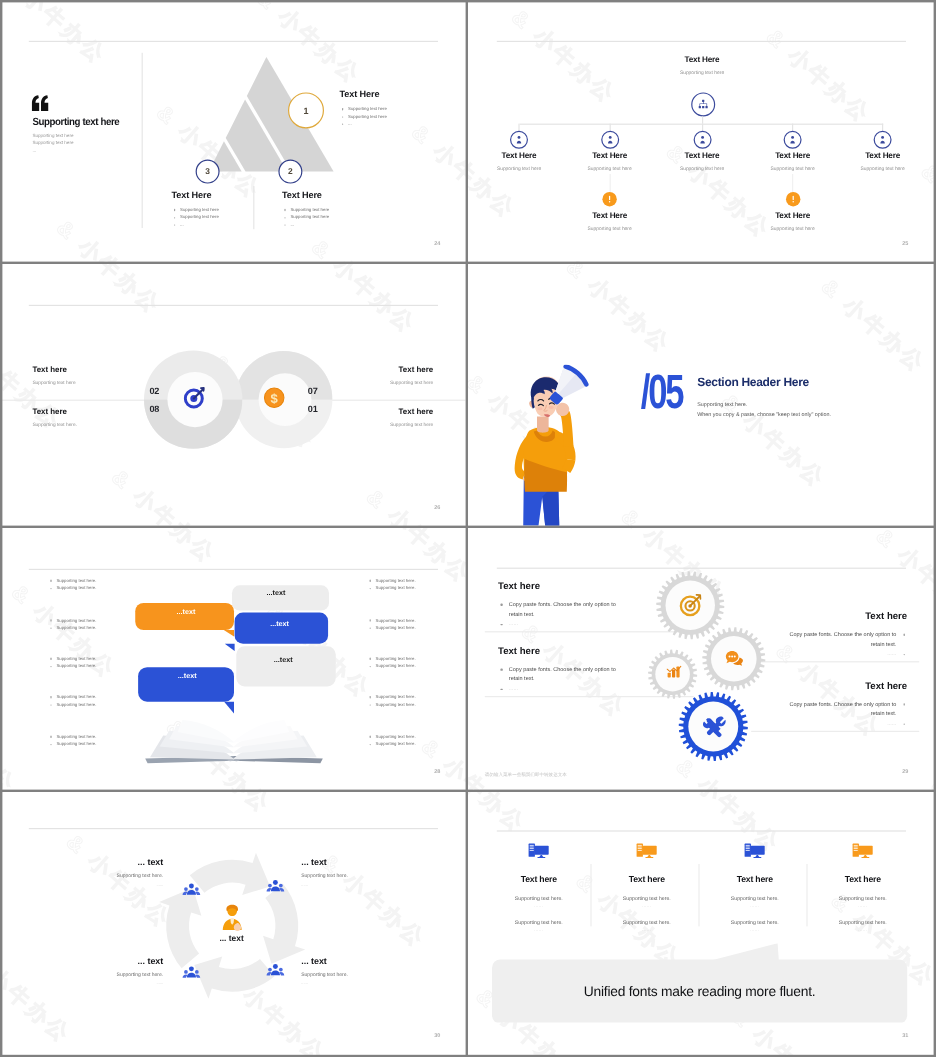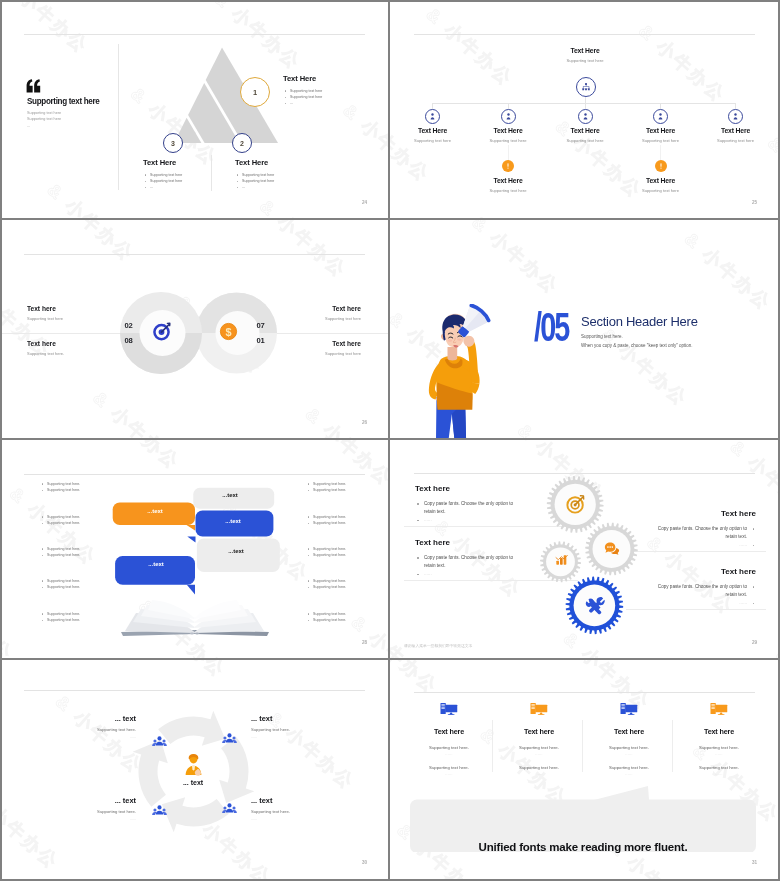--- a/index.html
+++ b/index.html
@@ -42,21 +42,21 @@
 
   
   .s3-line{position:absolute;height:1px;background:#eaeaea;}
   .s3-txt{position:absolute;}
   .s3-txt .h{font-size:6.6px;font-weight:bold;color:#15161a;}
   .s3-txt .p{font-size:4px;color:#8e8e8e;margin-top:4px;}
   .s3-num{position:absolute;font-size:7.6px;font-weight:bold;color:#24252b;letter-spacing:-.1px;}
 
   
   .s4-05{position:absolute;font-size:40px;font-weight:bold;color:#2b52d6;letter-spacing:-2.6px;transform:scaleX(.72);transform-origin:0 0;}
-  .s4-h{position:absolute;font-size:13px;font-weight:normal;color:#1d2f6b;letter-spacing:-.25px;}
+  .s4-h{position:absolute;font-size:10px;font-weight:bold;color:#1d2f6b;letter-spacing:-.25px;}
   .s4-p{position:absolute;font-size:4.5px;color:#555;line-height:9px;}
 
   
   .bub{position:absolute;border-radius:6px;display:flex;align-items:center;justify-content:center;font-size:6px;font-weight:bold;}
 
   
   .s6-block{position:absolute;}
   .s6-block .h{font-size:8px;font-weight:bold;color:#15161a;}
   .s6-block .p{font-size:4.6px;color:#555;line-height:8.2px;}
   .bl6{font-size:4.6px;color:#4d4d4d;line-height:8.2px;position:relative;padding-left:9px;white-space:normal;}
@@ -71,21 +71,21 @@
   .s7-t .h{font-size:7.4px;font-weight:bold;color:#15161a;}
   .s7-t .p{font-size:4.2px;color:#6d6d6d;margin-top:4px;}
   .s7-t .d{font-size:3.4px;color:#d0d0d0;margin-top:3px;}
 
   
   .s8-col{position:absolute;text-align:center;width:90px;}
   .s8-col .h{font-size:7.2px;font-weight:bold;color:#15161a;margin-top:7px;letter-spacing:-.15px;}
   .s8-col .p{font-size:4.3px;color:#5f5f5f;margin-top:9px;}
   .s8-col .d{font-size:3.2px;color:#d7d7d7;margin-top:2px;letter-spacing:.4px;}
   .s8-sep{position:absolute;width:1px;background:#ededed;}
-  .s8-bt{position:absolute;font-size:11.5px;font-weight:bold;color:#101114;letter-spacing:-.2px;margin-top:20px;}
+  .s8-bt{position:absolute;font-size:11.5px;font-weight:normal;color:#101114;letter-spacing:-.2px;}
 </style>
 </head>
 <body>
 
 <div class="pagebg"></div>
 <div class="wmwrap">
   <div class="wmrot">
     <div class="wmrow">&amp; 小牛办公   &amp; 小牛办公   &amp; 小牛办公   &amp; 小牛办公   &amp; 小牛办公   &amp; 小牛办公   &amp; 小牛办公   &amp; 小牛办公   &amp; 小牛办公   &amp; 小牛办公   &amp; 小牛办公   </div>
     <div class="wmrow">&amp; 小牛办公   &amp; 小牛办公   &amp; 小牛办公   &amp; 小牛办公   &amp; 小牛办公   &amp; 小牛办公   &amp; 小牛办公   &amp; 小牛办公   &amp; 小牛办公   &amp; 小牛办公   &amp; 小牛办公   </div>
     <div class="wmrow">&amp; 小牛办公   &amp; 小牛办公   &amp; 小牛办公   &amp; 小牛办公   &amp; 小牛办公   &amp; 小牛办公   &amp; 小牛办公   &amp; 小牛办公   &amp; 小牛办公   &amp; 小牛办公   &amp; 小牛办公   </div>

